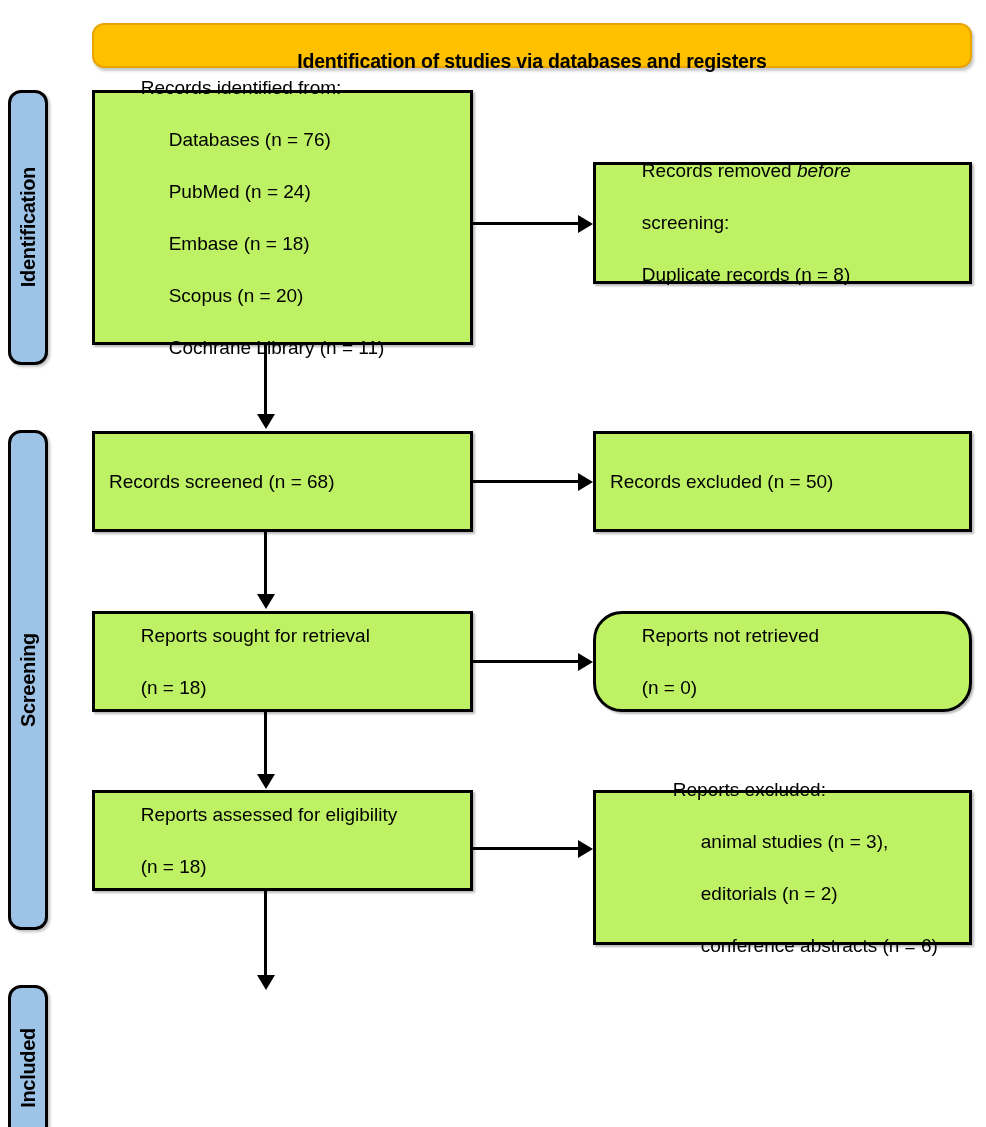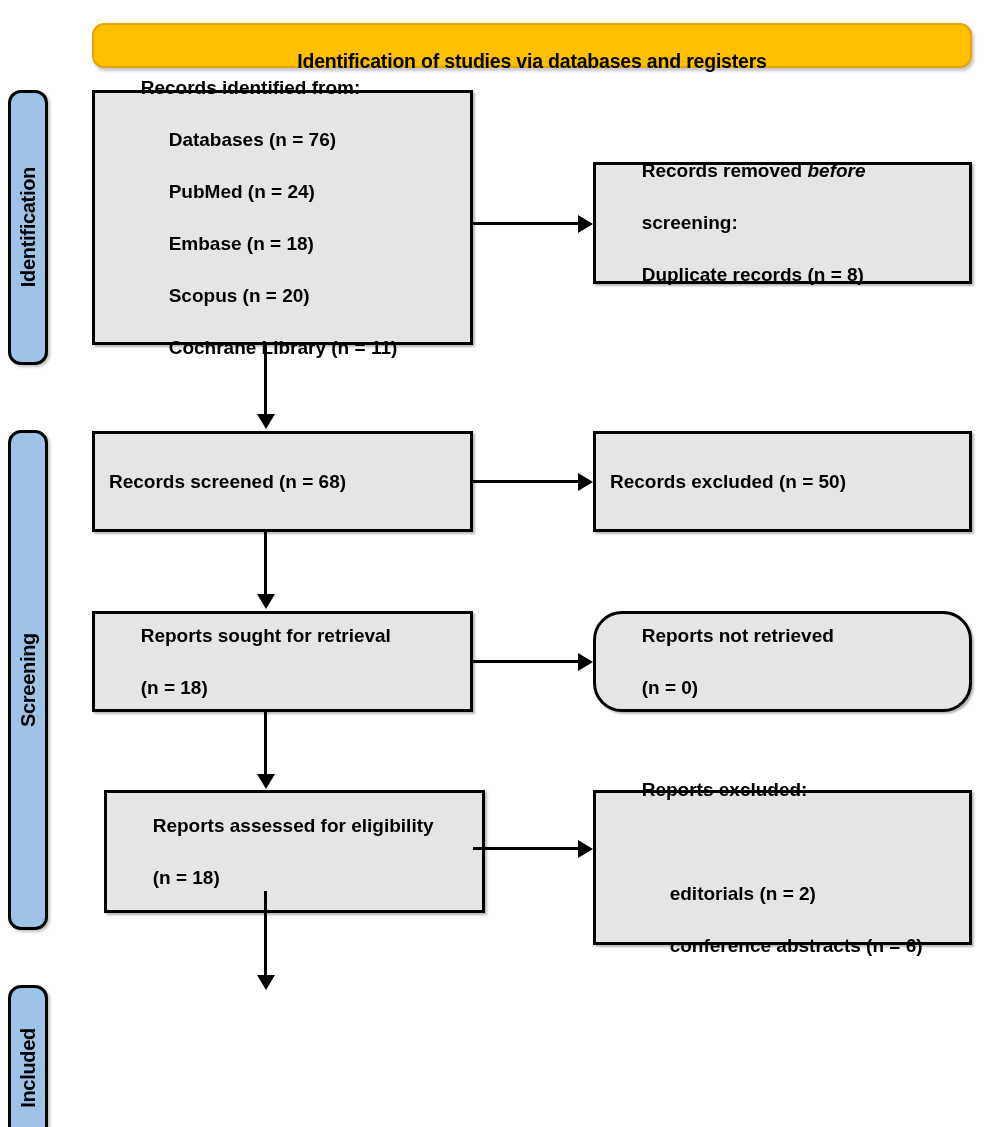--- a/index.html
+++ b/index.html
@@ -61,26 +61,25 @@
     transform: rotate(180deg);
     font-size: 20px;
     font-weight: bold;
     letter-spacing: -0.3px;
     color: #000;
     white-space: nowrap;
   }
 
   
   .node {
-    background: #e5e5e5;
+    background: #bef264;
     border: 3px solid #000000;
     box-shadow: 2px 2px 2px rgba(0,0,0,0.28);
     display: flex;
     align-items: center;
-    font-weight: bold;
   }
   .node-text {
     padding: 0 0 0 14px;
     font-size: 19px;
     line-height: 26px;
     color: #000;
     white-space: pre-wrap;
   }
   .node-text .ind { padding-left: 28px; display: inline-block; }
   .node-text em { font-style: italic; }
@@ -174,31 +173,31 @@
       <span>(n = 0)</span>
     </div>
   </div>
 
   <div class="abs hline" style="left:473px; top:660px; width:107px;"></div>
   <div class="abs arrow-right" style="left:578px; top:652.5px;"></div>
 
   <div class="abs vline" style="left:264px; top:712px; width:3px; height:64px;"></div>
   <div class="abs arrow-down" style="left:256.5px; top:774px;"></div>
 
-  <div class="abs node" style="left:92px; top:790px; width:381px; height:123px;margin-left:12px;">
+  <div class="abs node" style="left:92px; top:790px; width:381px; height:101px;">
     <div class="node-text">
       <span>Reports assessed for eligibility</span><br>
       <span>(n = 18)</span>
     </div>
   </div>
 
-  <div class="abs node" style="left:593px; top:790px; width:379px; height:155px;">
+  <div class="abs node" style="left:593px; top:790px; width:379px; height:155px;justify-content:center;">
     <div class="node-text">
       <span>Reports excluded:</span><br>
-      <br>
+      <span class="ind">animal studies (n = 3),</span><br>
       <span class="ind">editorials (n = 2)</span><br>
       <span class="ind">conference abstracts (n = 6)</span>
     </div>
   </div>
 
   <div class="abs hline" style="left:473px; top:847px; width:107px;"></div>
   <div class="abs arrow-right" style="left:578px; top:839.5px;"></div>
 
   <div class="abs vline" style="left:264px; top:891px; width:3px; height:86px;"></div>
   <div class="abs arrow-down" style="left:256.5px; top:975px;"></div>

